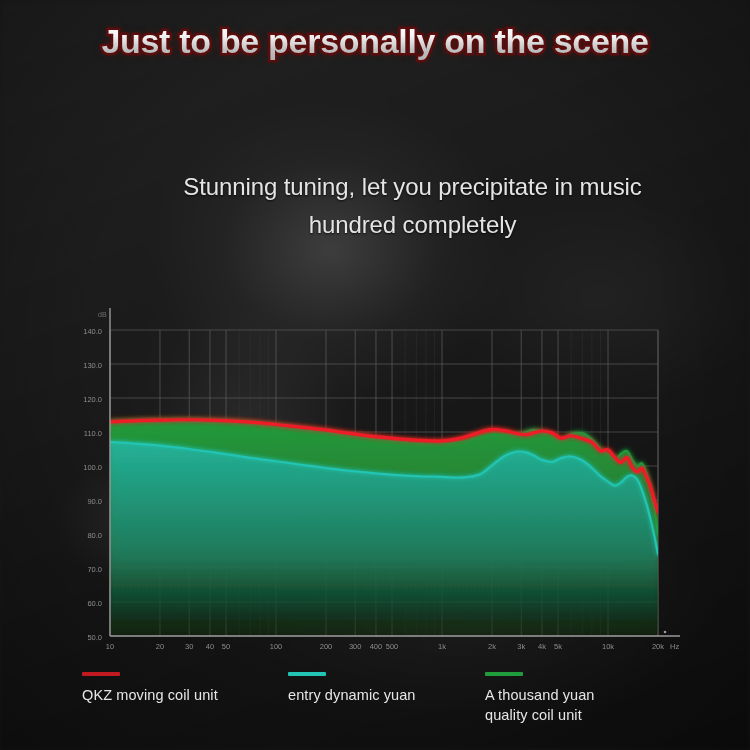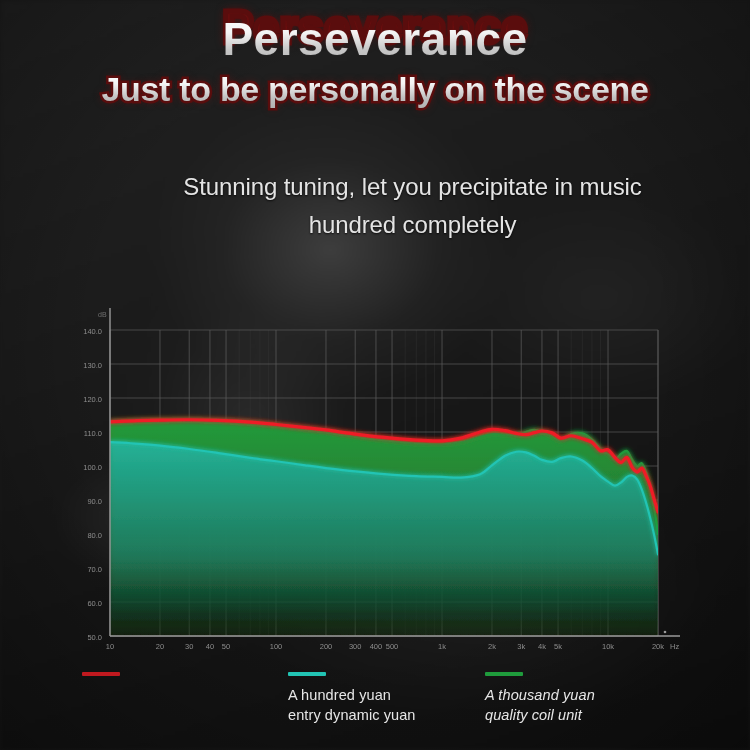--- a/index.html
+++ b/index.html
@@ -76,33 +76,29 @@
   #chart-area { position:absolute; left:0; top:0; width:662px; height:750px; }
   #chart-svg { position:absolute; left:0; top:0; }
 
   
   #legend { position:absolute; left:0; top:672px; width:750px; height:78px; }
   .legend-item { position:absolute; }
   .legend-swatch { width:38px; height:4px; border-radius:1px; margin-bottom:9px; }
   .legend-label { font-size:14.5px; color:#e6e6e6; line-height:20px; letter-spacing:0.1px; }
   #legend-qkz { left:82px; top:0; }
   #legend-hundred { left:288px; top:0; }
-  #legend-thousand { left:485px; top:0;font-style:italic; }
+  #legend-thousand { left:485px; top:0; }
 </style>
 </head>
 <body>
 
 <div id="bg-photo"></div>
 <div id="bg-vignette"></div>
 
 <div id="headline">
-  <div class="title-main-wrap">
-    <div class="title-main-outline">Perseverance</div>
-    <div class="title-main">Perseverance</div>
-  </div>
   <br>
   <div class="title-sub-wrap">
     <div class="title-sub-outline">Just to be personally on the scene</div>
     <div class="title-sub">Just to be personally on the scene</div>
   </div>
 </div>
 
 <div id="taglines">
   <div class="tagline">Stunning tuning, let you precipitate in music</div>
   <div class="tagline">hundred completely</div>
@@ -236,25 +232,25 @@
         <text x="98" y="317" fill="#6f6f6f" font-size="7" text-anchor="start" font-family="&quot;Liberation Sans&quot;, sans-serif">dB</text>
         <text x="670" y="649" fill="#8d8d8d" font-size="7.5" text-anchor="start" font-family="&quot;Liberation Sans&quot;, sans-serif">Hz</text>
         <circle cx="665" cy="632" r="1.3" fill="#9a9a9a"></circle>
       </g>
   </svg>
 </div>
 
 <div id="legend">
   <div class="legend-item" id="legend-qkz">
     <div class="legend-swatch" style="background: rgb(192, 25, 31);"></div>
+    <div class="legend-label">QKZ moving coil unit</div>
     <div class="legend-label"></div>
   </div>
   <div class="legend-item" id="legend-hundred">
     <div class="legend-swatch" style="background: rgb(34, 196, 180);"></div>
-    <div class="legend-label">A hundred yuan</div>
     <div class="legend-label">entry dynamic yuan</div>
   </div>
   <div class="legend-item" id="legend-thousand">
     <div class="legend-swatch" style="background: rgb(31, 156, 60);"></div>
     <div class="legend-label">A thousand yuan</div>
     <div class="legend-label">quality coil unit</div>
   </div>
 </div>
 
 </body></html>

